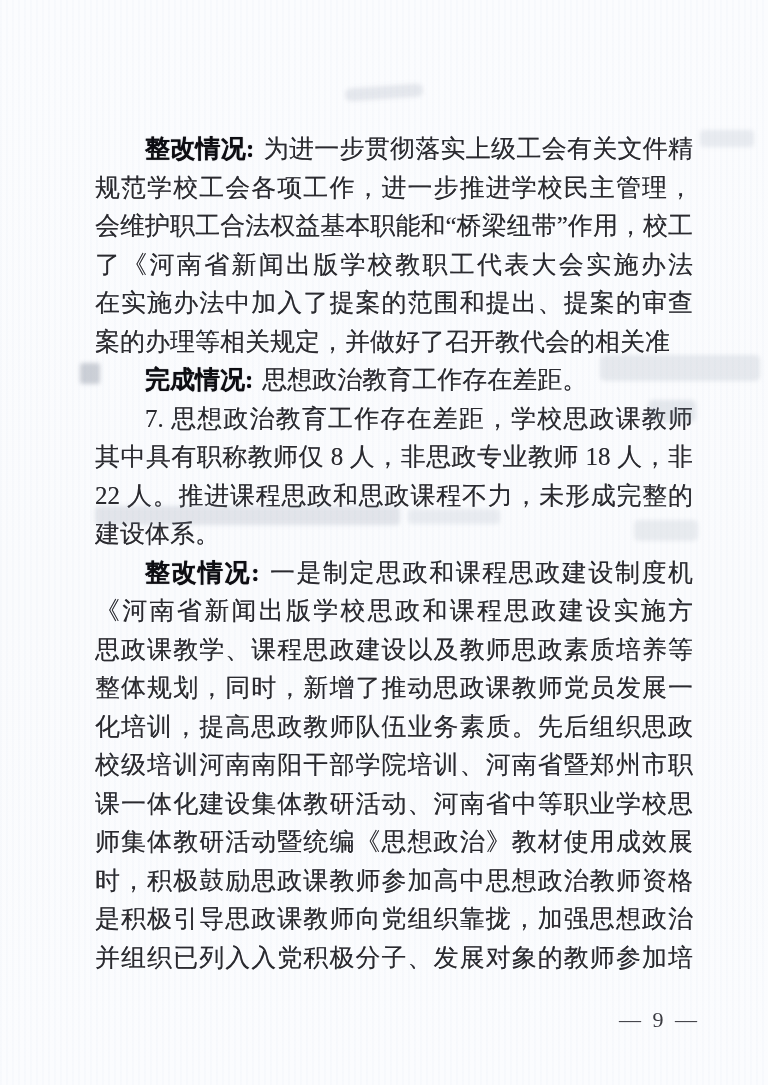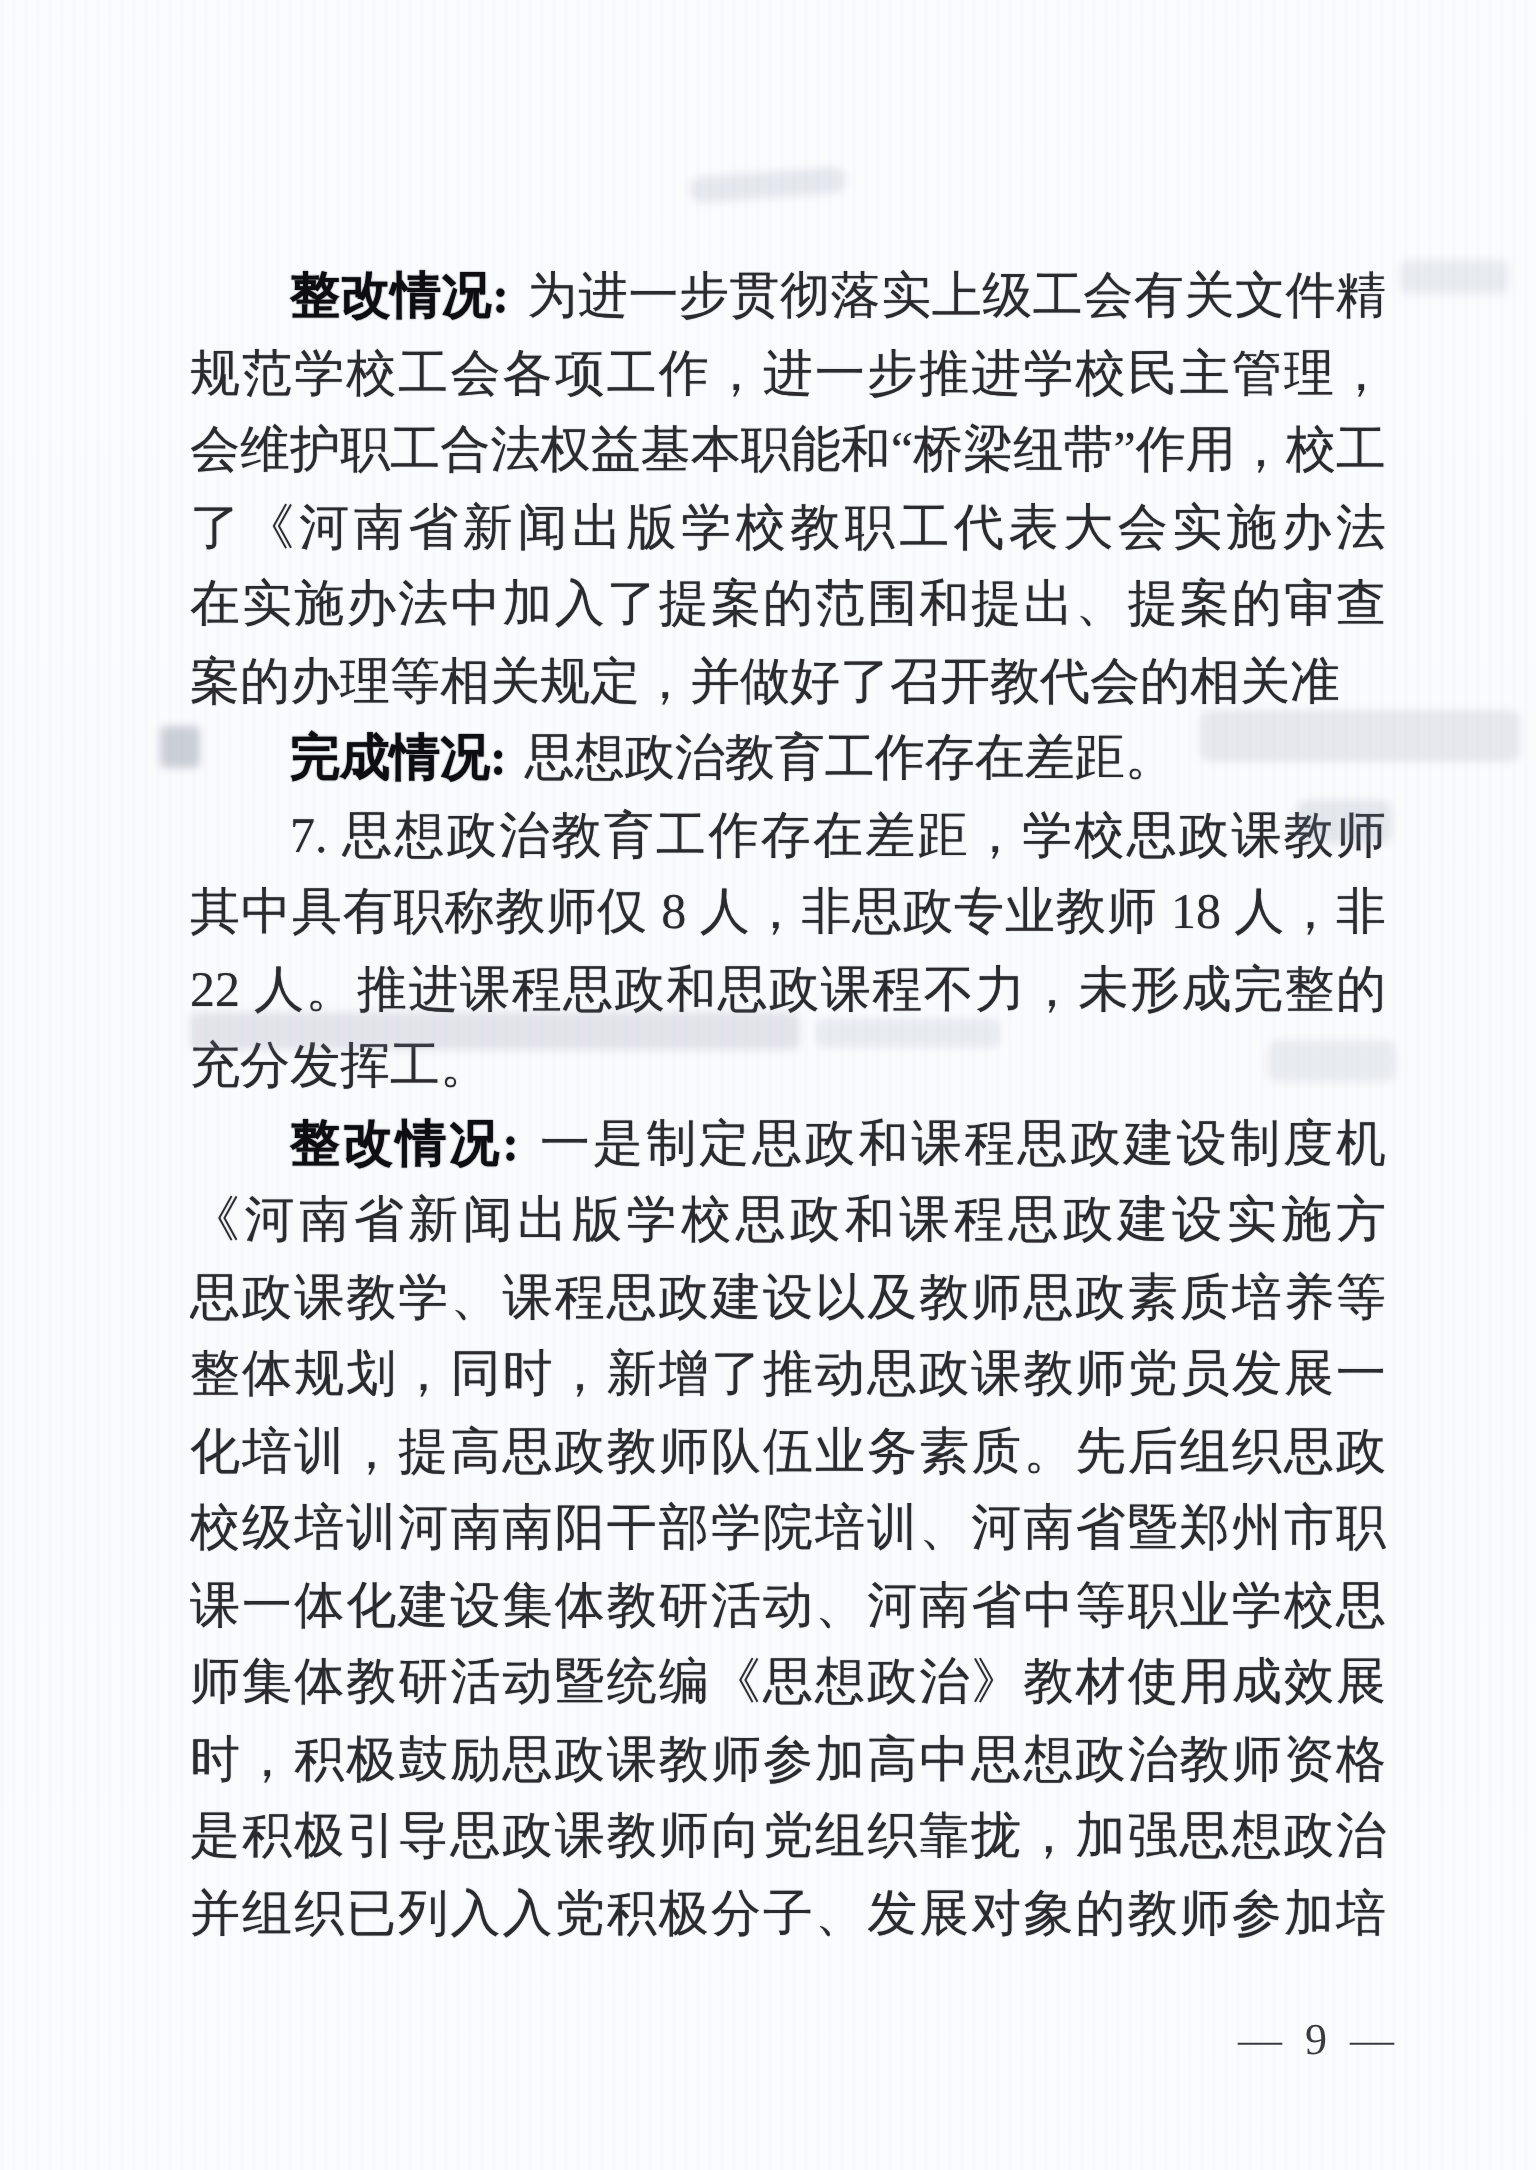--- a/index.html
+++ b/index.html
@@ -101,21 +101,21 @@
     </div>
 
     <div>
       <div class="line indent end"><span class="lead">完成情况:</span><span>思想政治教育工作存在差距。</span></div>
     </div>
 
     <div>
       <div class="line indent">7. 思想政治教育工作存在差距，学校思政课教师共 28 人，</div>
       <div class="line">其中具有职称教师仅 8 人，非思政专业教师 18 人，非中共党员</div>
       <div class="line">22 人。推进课程思政和思政课程不力，未形成完整的课程思政</div>
-      <div class="line end">充分发挥工。</div>
+      <div class="line end">建设体系。</div>
     </div>
 
     <div>
       <div class="line indent"><span class="lead">整改情况:</span><span>一是制定思政和课程思政建设制度机制。完善了</span></div>
       <div class="line">《河南省新闻出版学校思政和课程思政建设实施方案》，对全校</div>
       <div class="line">思政课教学、课程思政建设以及教师思政素质培养等方面进行了</div>
       <div class="line">整体规划，同时，新增了推动思政课教师党员发展一项。二是强</div>
       <div class="line">化培训，提高思政教师队伍业务素质。先后组织思政课教师参加</div>
       <div class="line">校级培训河南南阳干部学院培训、河南省暨郑州市职业院校思政</div>
       <div class="line">课一体化建设集体教研活动、河南省中等职业学校思想政治课教</div>

